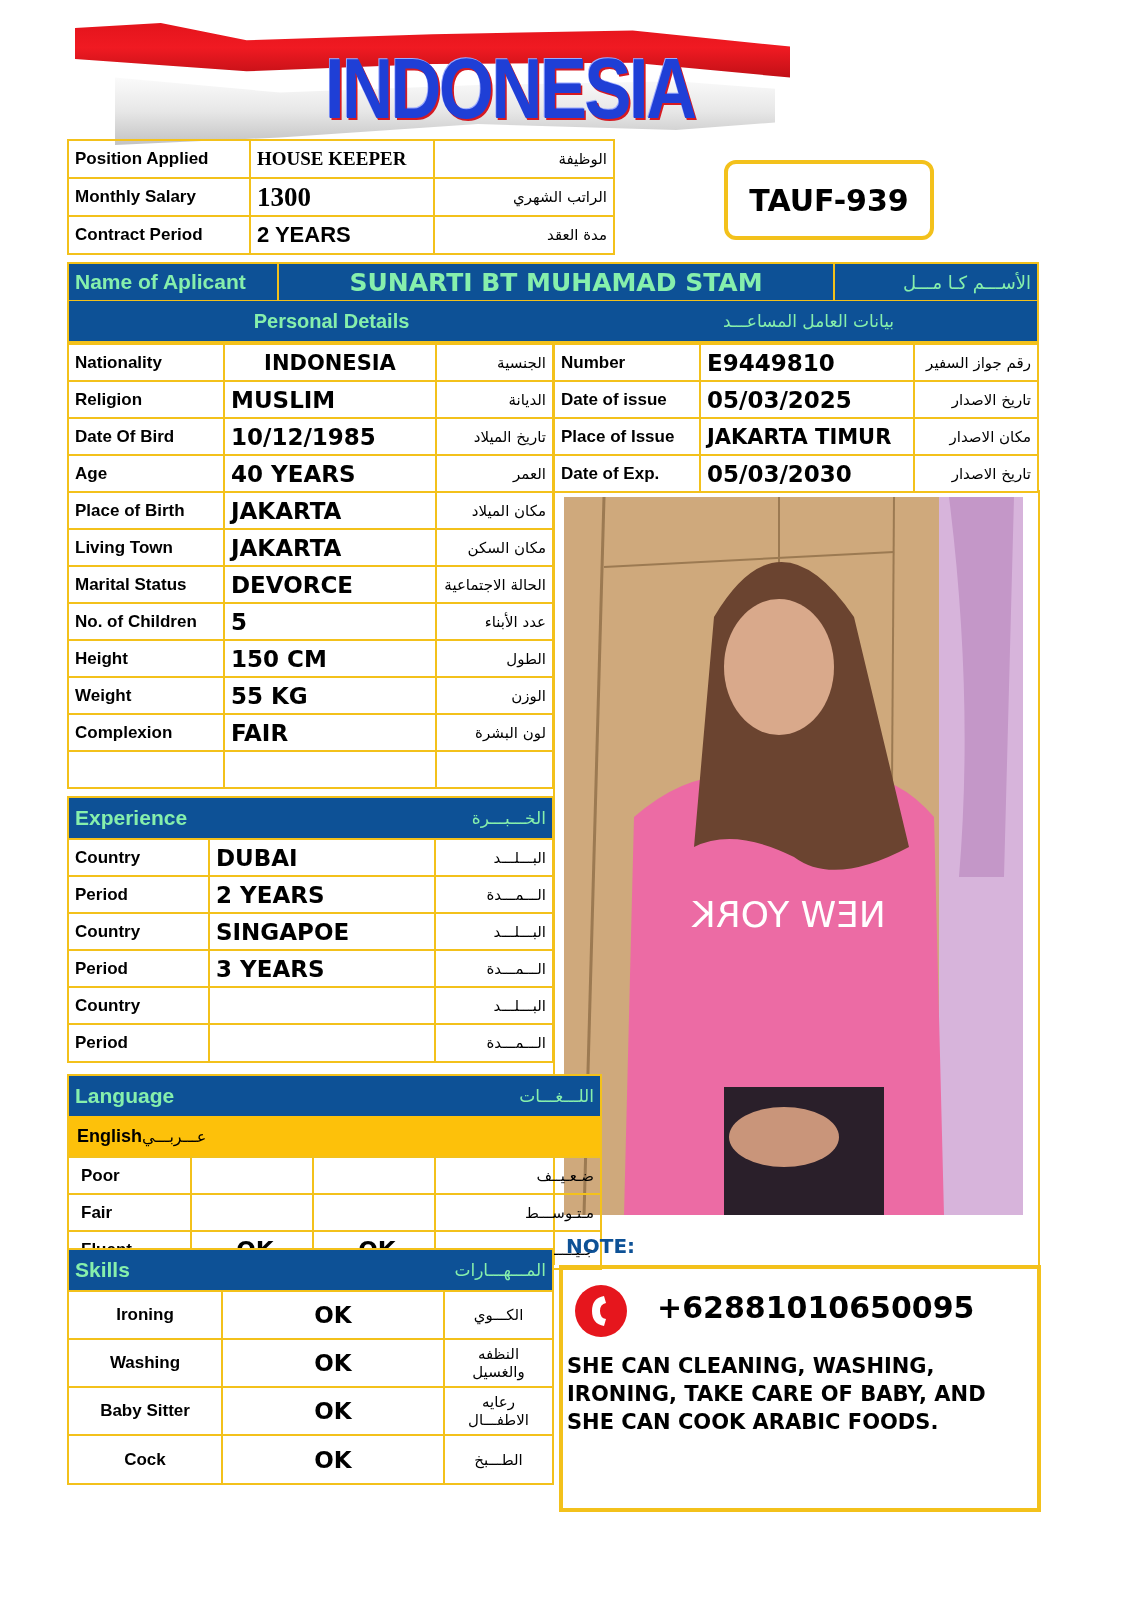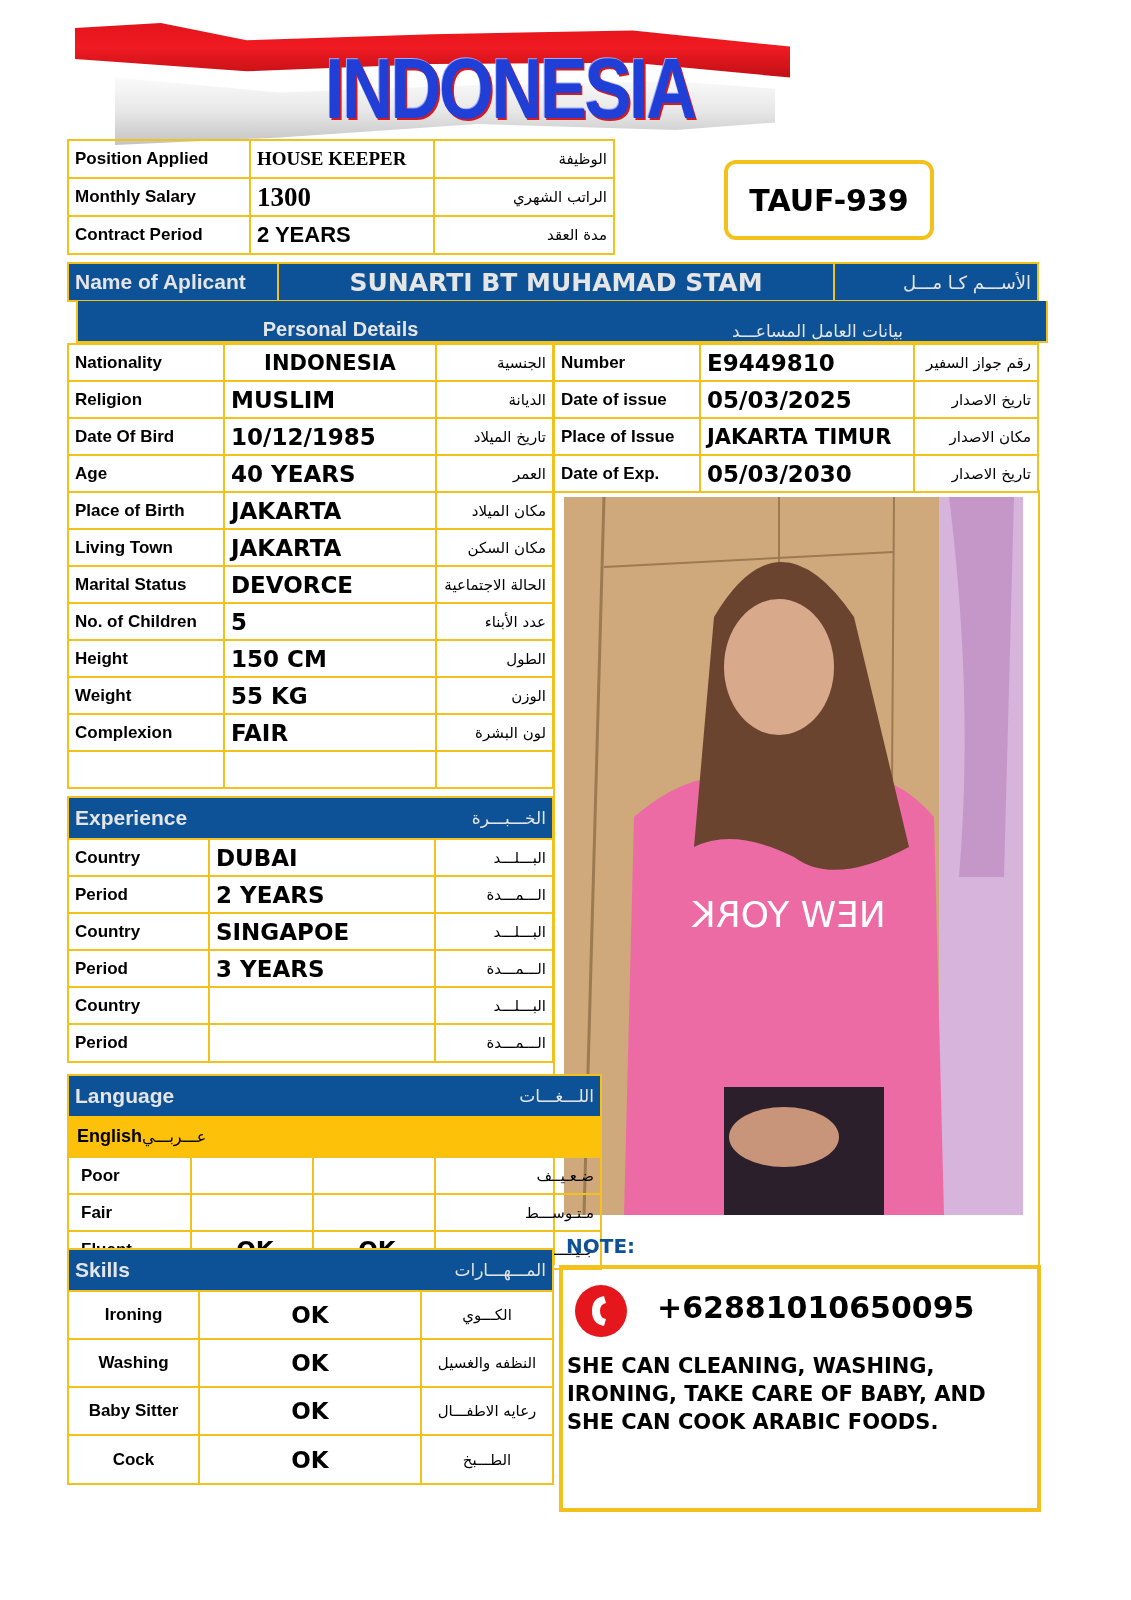--- a/index.html
+++ b/index.html
@@ -32,25 +32,25 @@
   .ar { text-align: right; font-size: 15px; font-family: "DejaVu Sans", sans-serif; direction: rtl; }
 
   .top-table { left: 67px; top: 139px; width: 548px; }
   .top-table td { height: 38px; }
   .serif-val { font-family: "Liberation Serif", serif; font-weight: bold; margin-top: 16px; }
 
   .ref-box { left: 724px; top: 160px; width: 210px; height: 80px; border: 4px solid #f3c11b; border-radius: 12px;
     display: flex; align-items: center; justify-content: center; font-size: 30px; font-weight: bold; font-family: "DejaVu Sans", sans-serif; }
 
   
-  .blue { background: #0d5196; color: #e5e5e5; }
+  .blue { background: #0d5196; color: #86efac; }
   .name-row { left: 67px; top: 262px; width: 972px; height: 40px; border: 2px solid #f3c11b; display: flex; }
   .name-row > div { display: flex; align-items: center; border-right: 2px solid #f3c11b; }
   .name-row > div:last-child { border-right: none; }
-  .pd-row { left: 76px; top: 301px; width: 972px; height: 42px; border: 2px solid #f3c11b; border-top: none; display: flex; align-items: flex-end; }
+  .pd-row { left: 67px; top: 301px; width: 972px; height: 42px; border: 2px solid #f3c11b; border-top: none; display: flex; align-items: center; }
 
   
   .pd-table { left: 67px; top: 343px; width: 487px; padding-left: 35px; }
   .pd-table td { height: 37px; }
   .pp-table { left: 553px; top: 343px; width: 486px; }
   .pp-table td { height: 37px; }
 
   
   .photo-frame { left: 553px; top: 490px; width: 487px; height: 775px; border: 2px solid #f3c11b; border-bottom: none; border-top: none; }
   .photo { left: 564px; top: 497px; width: 459px; height: 718px; overflow: hidden;
@@ -312,21 +312,21 @@
 </div>
 
 <div class="abs skills-block">
   <div class="section-head blue">
     <span>Skills</span>
     <span class="arh">المـــهـــارات</span>
   </div>
   <table>
     <tbody>
         <tr>
-          <td class="lbl" style="width:130px">Ironing</td>
+          <td class="lbl" style="width:153px">Ironing</td>
           <td class="val" style="width:222px">OK</td>
           <td class="ar" style="text-align:center">الكـــوي</td>
         </tr>
     <tr>
           <td class="lbl">Washing</td>
           <td class="val">OK</td>
           <td class="ar" style="text-align:center">النظفه والغسيل</td>
         </tr>
     <tr>
           <td class="lbl">Baby Sitter</td>

